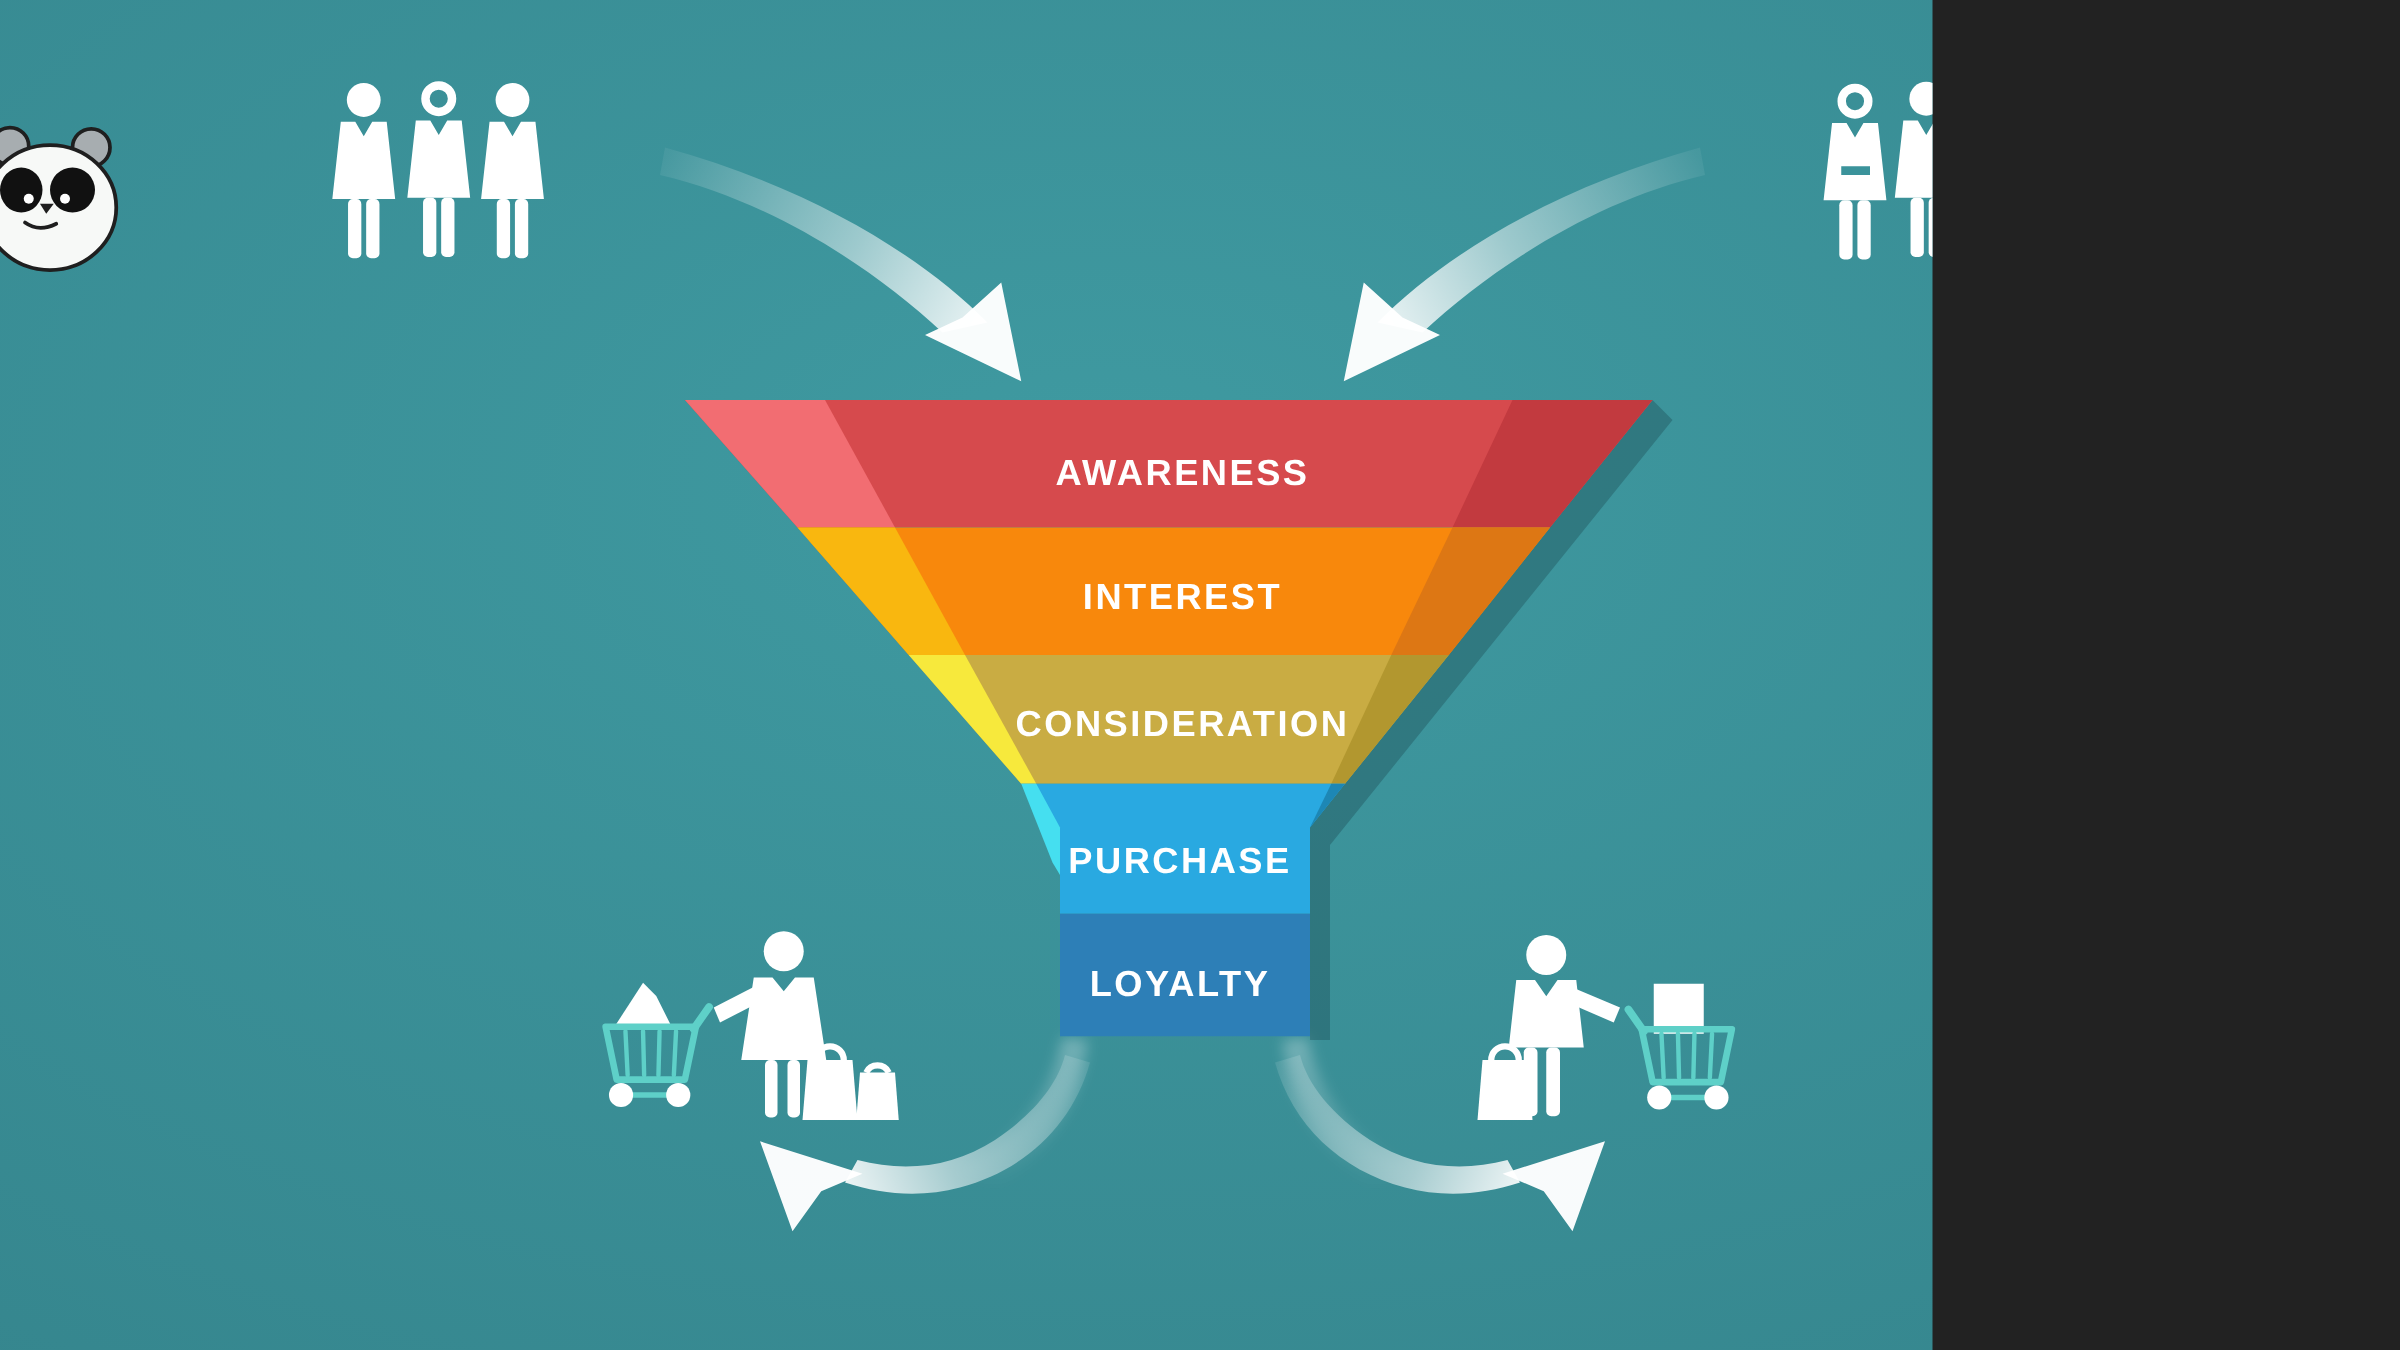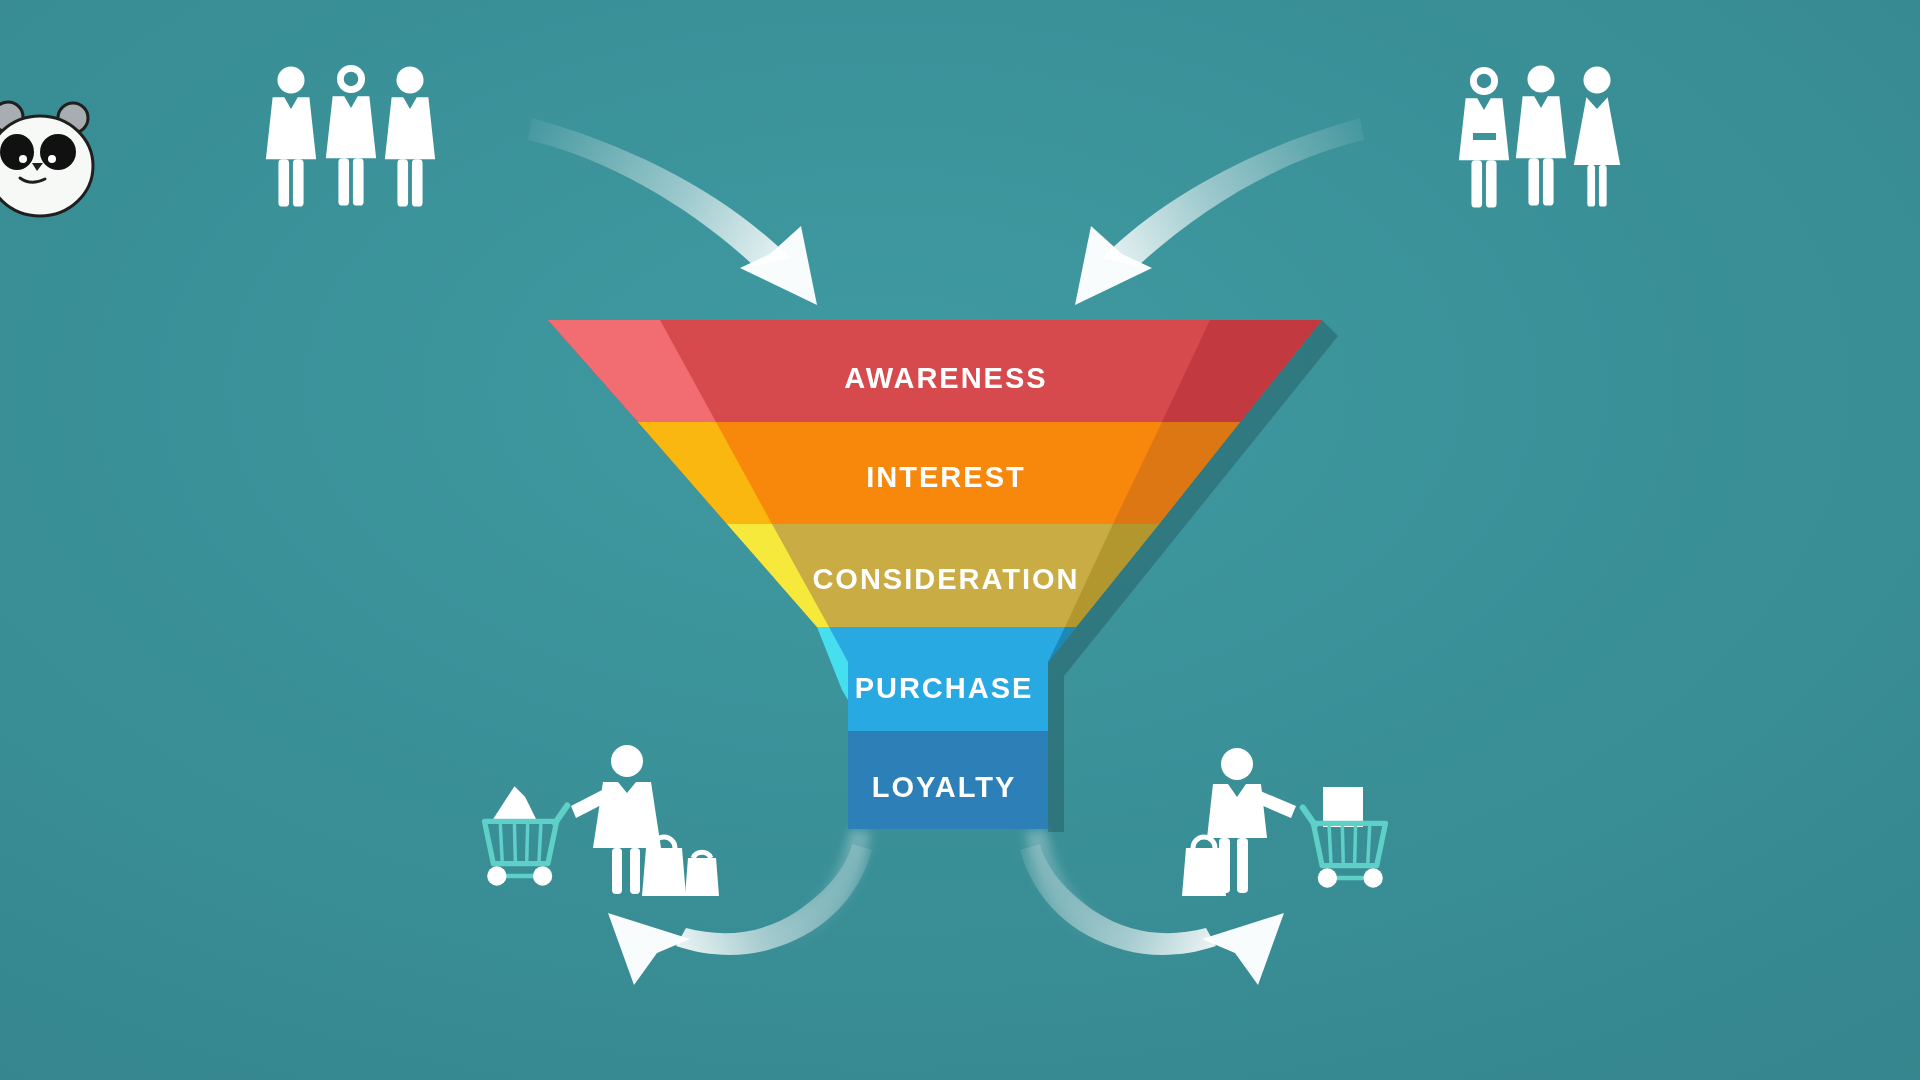--- a/index.html
+++ b/index.html
@@ -1,16 +1,16 @@
 <!DOCTYPE html>
 <html><head>
 <meta charset="utf-8">
 <style>
   html,body{margin:0;padding:0;background:#222;}
-  #stage-wrap{position:relative;width:1920px;height:1080px;overflow:hidden;}
+  #stage-wrap{position:relative;width:1546px;height:1080px;overflow:hidden;}
   svg{display:block;}
   .stage-label{
     font-family:"Liberation Sans","DejaVu Sans",sans-serif;
     font-weight:700;
     font-size:29px;
     letter-spacing:2px;
     fill:#ffffff;
     text-anchor:middle;
   }
 </style>

